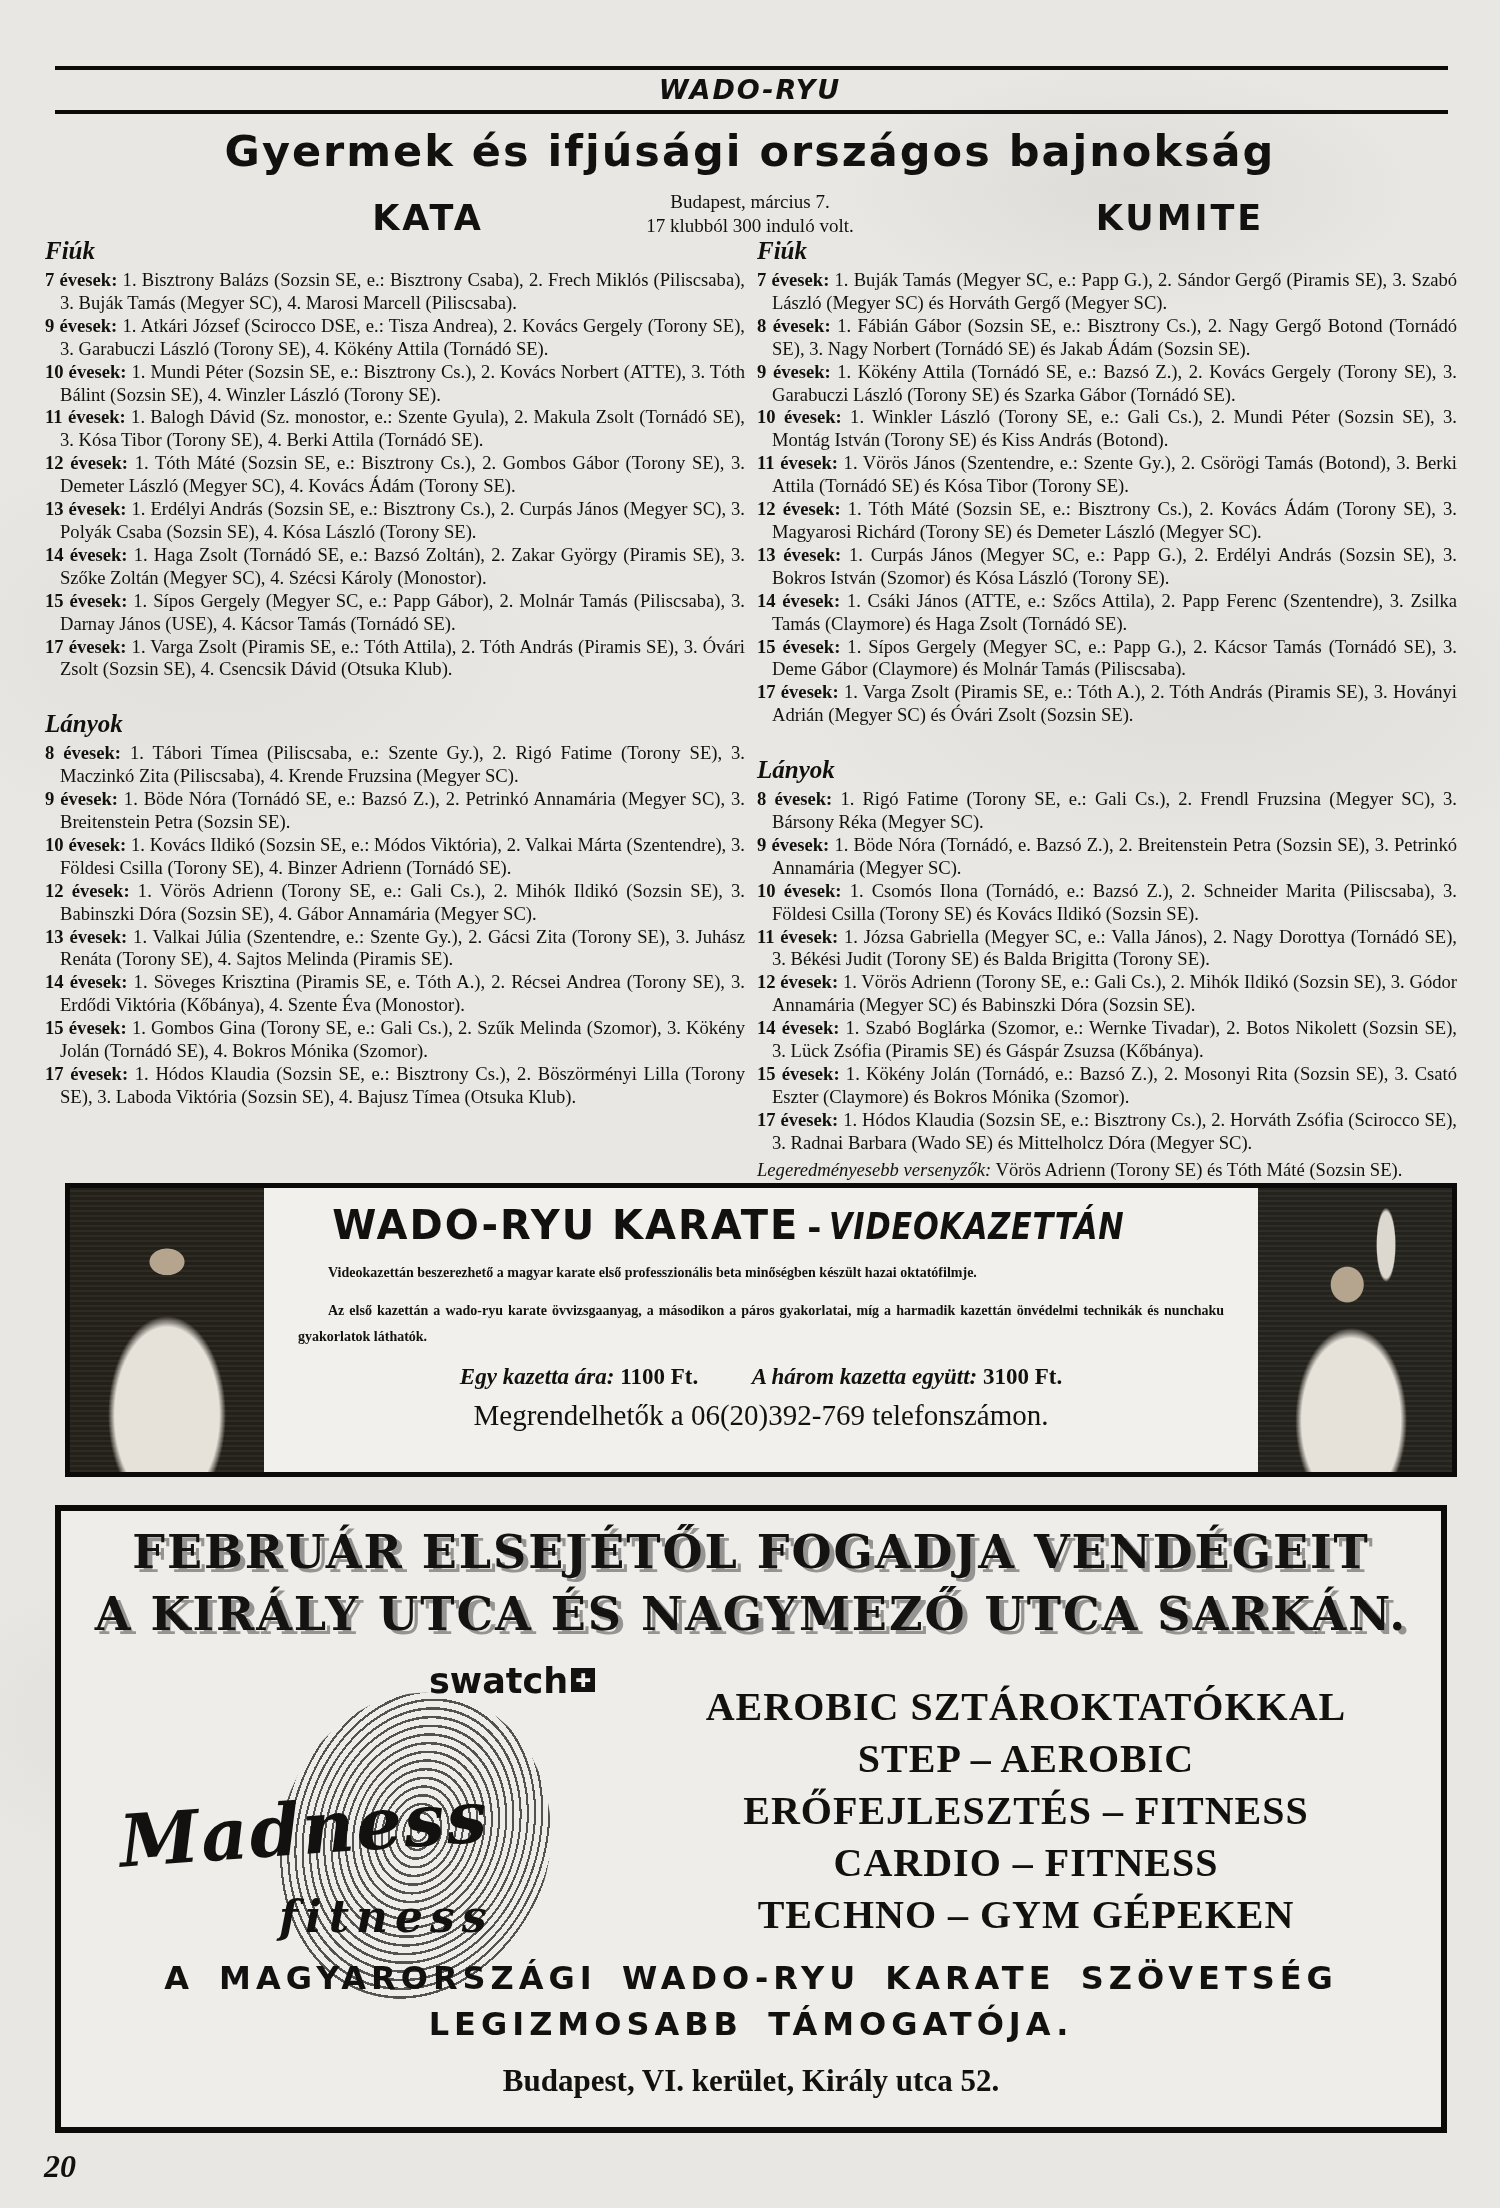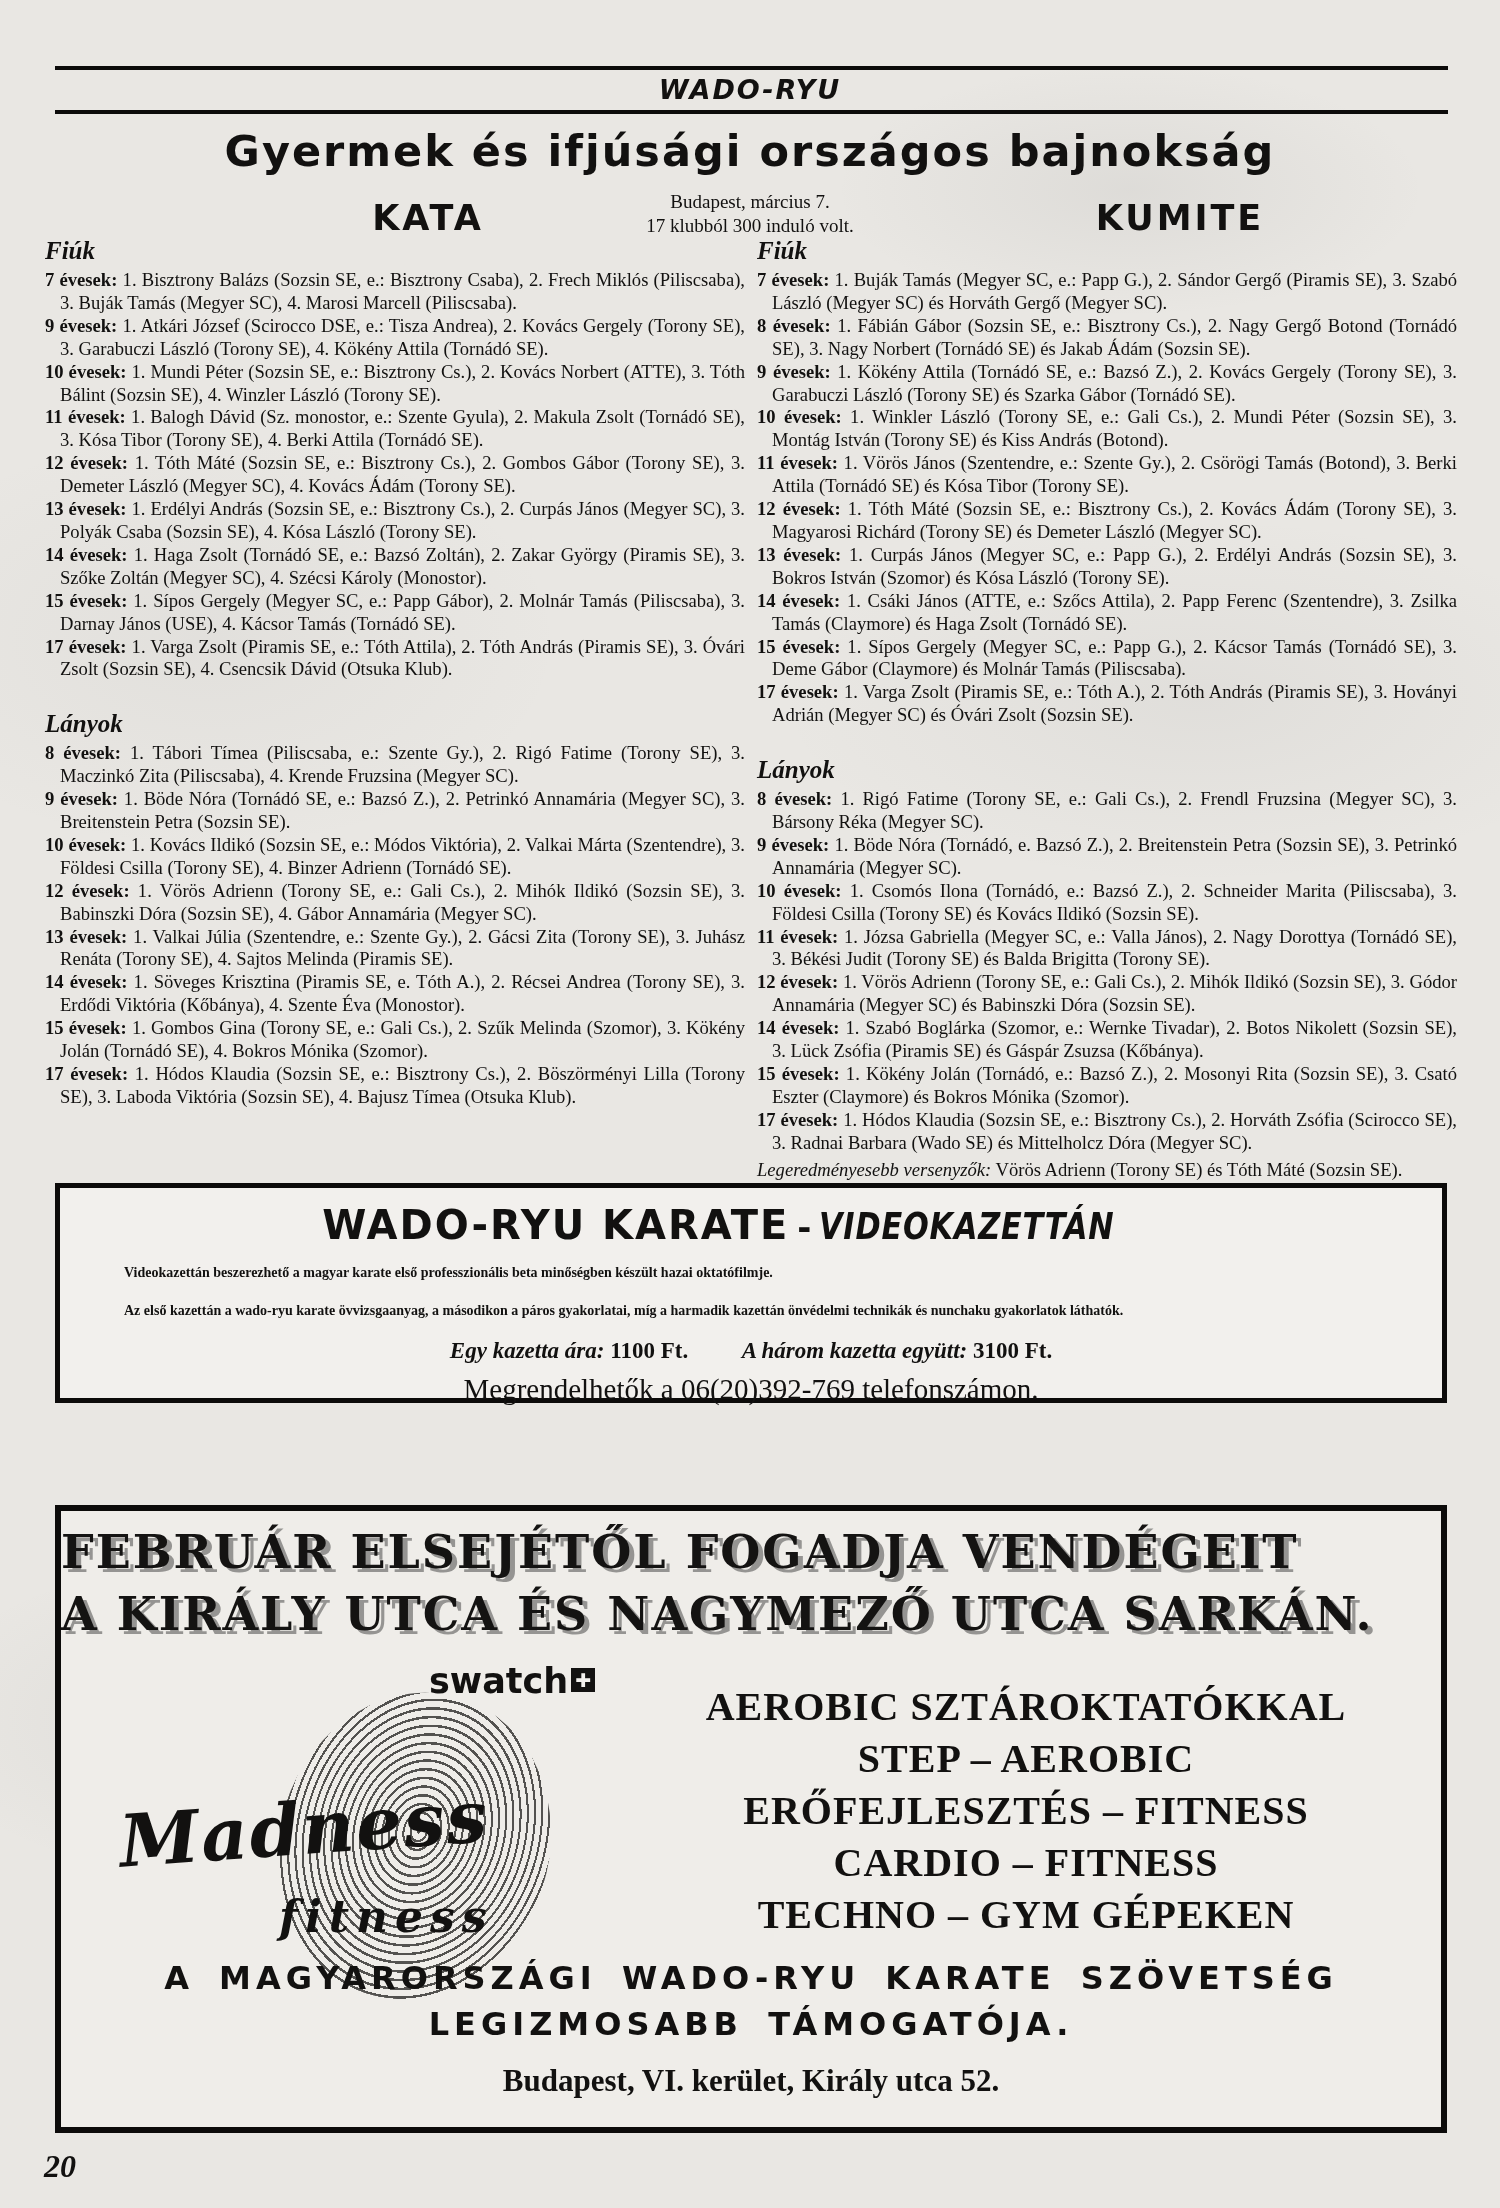--- a/index.html
+++ b/index.html
@@ -36,22 +36,22 @@
   .col{width:700px;font-size:18.6px;line-height:22.9px;text-align:justify;}
   .sex-heading{font-style:italic;font-weight:bold;font-size:25px;margin:0 0 3px 0;line-height:30px;}
   .sex-heading.later{margin-top:28px;}
   .entry{margin:0;padding-left:15px;text-indent:-15px;}
   .entry .lbl{font-weight:bold;}
   .note{margin:4px 0 0 0;}
   .note i{font-style:italic;}
 
   
   .video-ad{
-    position:absolute;left:55px;top:1183px;width:1392px;height:220px;
-    border:5px solid #0c0b0a;background:#f2f0ed;display:flex;box-sizing:border-box;flex-direction:column;
+    position:absolute;left:65px;top:1183px;width:1392px;height:294px;
+    border:5px solid #0c0b0a;background:#f2f0ed;display:flex;box-sizing:border-box;
   }
   .photo{width:194px;flex:none;position:relative;
     background:
       radial-gradient(closest-side at 50% 26%, #b5a58f 0 17px, rgba(0,0,0,0) 18px),
       radial-gradient(95px 160px at 50% 80%, #e6e2da 0 55%, rgba(0,0,0,0) 62%),
       repeating-linear-gradient(0deg, rgba(255,255,255,0.05) 0 2px, transparent 2px 5px),
       #222019;
   }
   .photo.right{
     background:
@@ -72,21 +72,21 @@
   .price-line .plabel{font-style:italic;font-weight:bold;}
   .price-line .pvalue{font-weight:bold;}
   .price-line .gap{display:inline-block;width:42px;}
   .order-line{text-align:center;font-size:29px;margin-top:9px;}
 
   
   .fitness-ad{
     position:absolute;left:55px;top:1505px;width:1392px;height:628px;
     border:6px solid #0c0b0a;background:#efede9;box-sizing:border-box;overflow:hidden;
   }
-  .fit-headline{position:absolute;left:0;width:100%;
+  .fit-headline{position:absolute;left:0;width:100%;text-align:center;
     font-family:"DejaVu Serif",serif;font-weight:bold;font-size:46px;letter-spacing:2px;
     color:#141312;text-shadow:5px 4px 0 rgba(40,40,40,0.45);}
   #fit-headline-1{top:14px;}
   #fit-headline-2{top:76px;}
   .swatch-logo{position:absolute;left:368px;top:150px;
     font-family:"DejaVu Sans",sans-serif;font-weight:bold;font-size:35px;letter-spacing:0;}
   .swiss-cross{display:inline-block;width:24px;height:24px;background:#131211;color:#f3f1ee;
     font-family:"DejaVu Sans",sans-serif;font-weight:bold;font-size:19px;line-height:24px;
     text-align:center;vertical-align:6px;margin-left:3px;}
   .madness-logo{position:absolute;left:28px;top:180px;width:520px;height:320px;}

